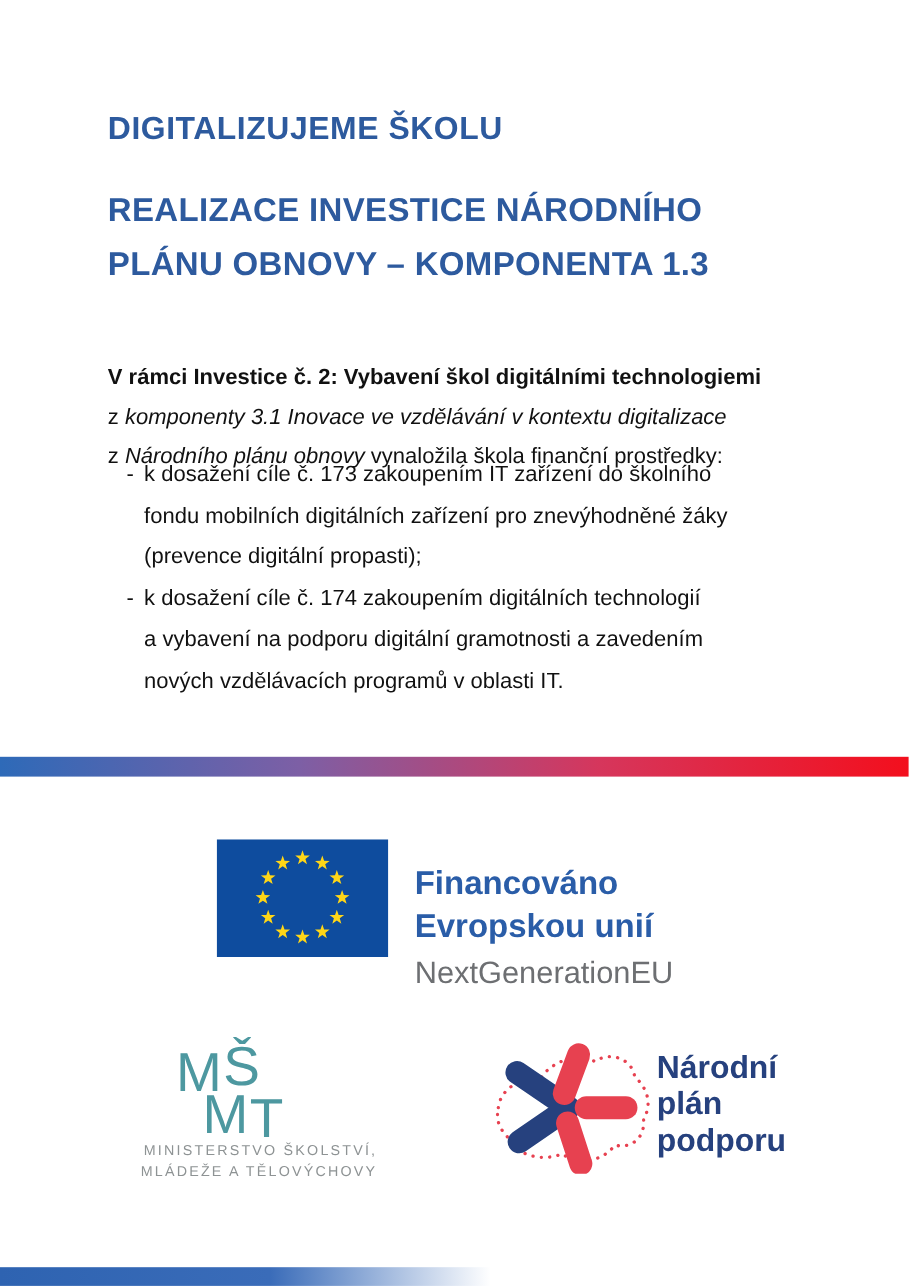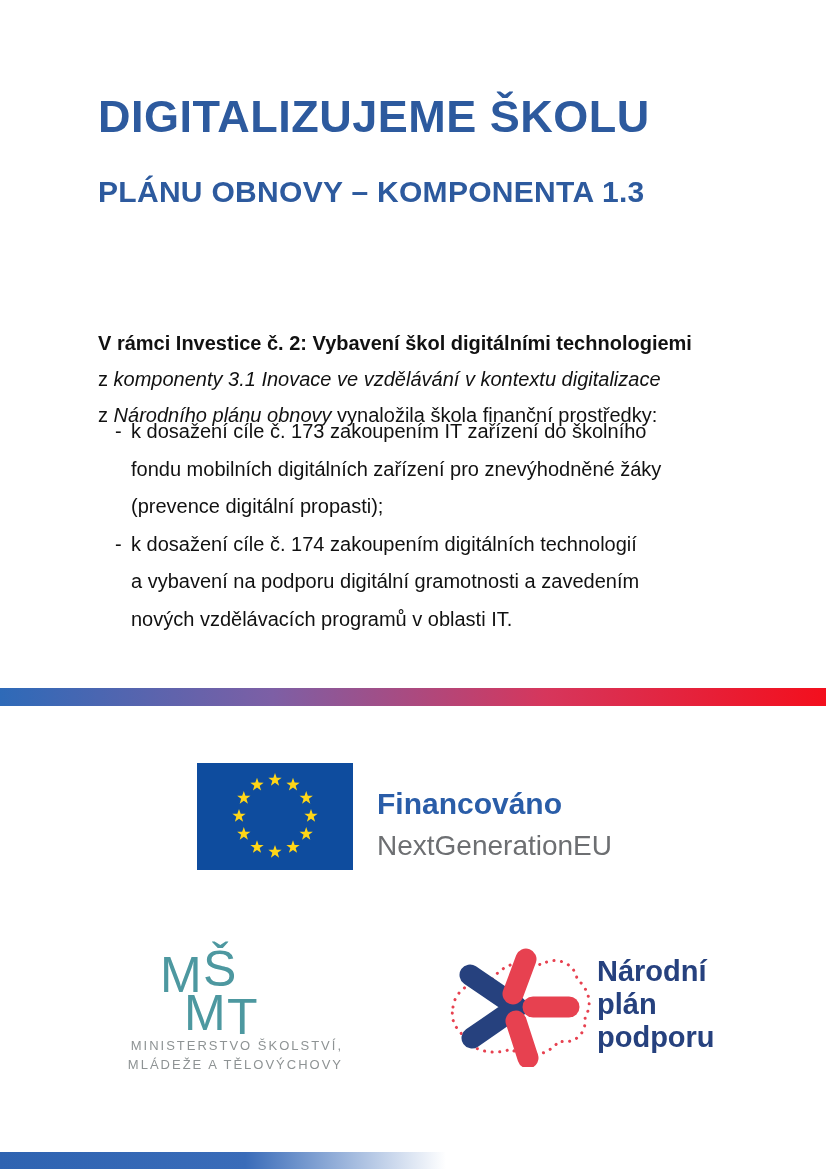--- a/index.html
+++ b/index.html
@@ -3,21 +3,21 @@
 <meta charset="utf-8">
 <style>
   html,body{margin:0;padding:0;}
   body{
     width:826px;height:1169px;position:relative;background:#ffffff;
     font-family:"Liberation Sans","DejaVu Sans",sans-serif;overflow:hidden;
   }
   .abs{position:absolute;}
   
   .title{
-    left:98px;top:94px;font-size:45px;font-weight:bold;color:#2d5a9e;
+    left:98px;top:94px;font-size:29px;font-weight:bold;color:#2d5a9e;
     line-height:46px;letter-spacing:0.5px;white-space:nowrap;
   }
   .subtitle{
     left:98px;top:167px;font-size:30px;font-weight:bold;color:#2d5a9e;
     line-height:49px;letter-spacing:0.3px;white-space:nowrap;
   }
   
   .intro{
     left:98px;top:285px;font-size:20px;color:#111111;line-height:36px;white-space:nowrap;margin-top:40px;
   }
@@ -54,20 +54,21 @@
     left:0;bottom:0;width:446px;height:17px;
     background:linear-gradient(90deg,#2e63b1 0%,#3a6cb9 55%,rgba(255,255,255,0) 100%);
   }
 </style>
 </head>
 <body>
 
 <div class="abs title">DIGITALIZUJEME ŠKOLU</div>
 
 <div class="abs subtitle">
+  <div>REALIZACE INVESTICE NÁRODNÍHO</div>
   <div>PLÁNU OBNOVY – KOMPONENTA 1.3</div>
 </div>
 
 <div class="abs intro">
   <div><span class="b">V rámci Investice č. 2: Vybavení škol digitálními technologiemi</span></div>
   <div><span>z </span><span class="i">komponenty 3.1 Inovace ve vzdělávání v kontextu digitalizace</span></div>
   <div><span>z </span><span class="i">Národního plánu obnovy</span><span> vynaložila škola finanční prostředky:</span></div>
 </div>
 
 <div class="abs bullets">
@@ -107,20 +108,21 @@
     <use href="#eu-star" transform="translate(60,84.2)"></use>
     <use href="#eu-star" transform="translate(46.8,71)"></use>
     <use href="#eu-star" transform="translate(42,53)"></use>
     <use href="#eu-star" transform="translate(46.8,35)"></use>
     <use href="#eu-star" transform="translate(60,21.8)"></use>
   </g>
 </svg>
 
 <div class="abs eu-text">
   <div class="blue">Financováno</div>
+  <div class="blue">Evropskou unií</div>
   <div class="gray">NextGenerationEU</div>
 </div>
 
 <div>
   <span class="abs msmt-letter" style="left:160px;top:950px;">M</span>
   <span class="abs msmt-letter" style="left:203px;top:944px;">Š</span>
   <span class="abs msmt-letter" style="left:184px;top:988px;">M</span>
   <span class="abs msmt-letter" style="left:227px;top:992px;">T</span>
   <div class="abs msmt-caption">
     <div>MINISTERSTVO ŠKOLSTVÍ,</div>

